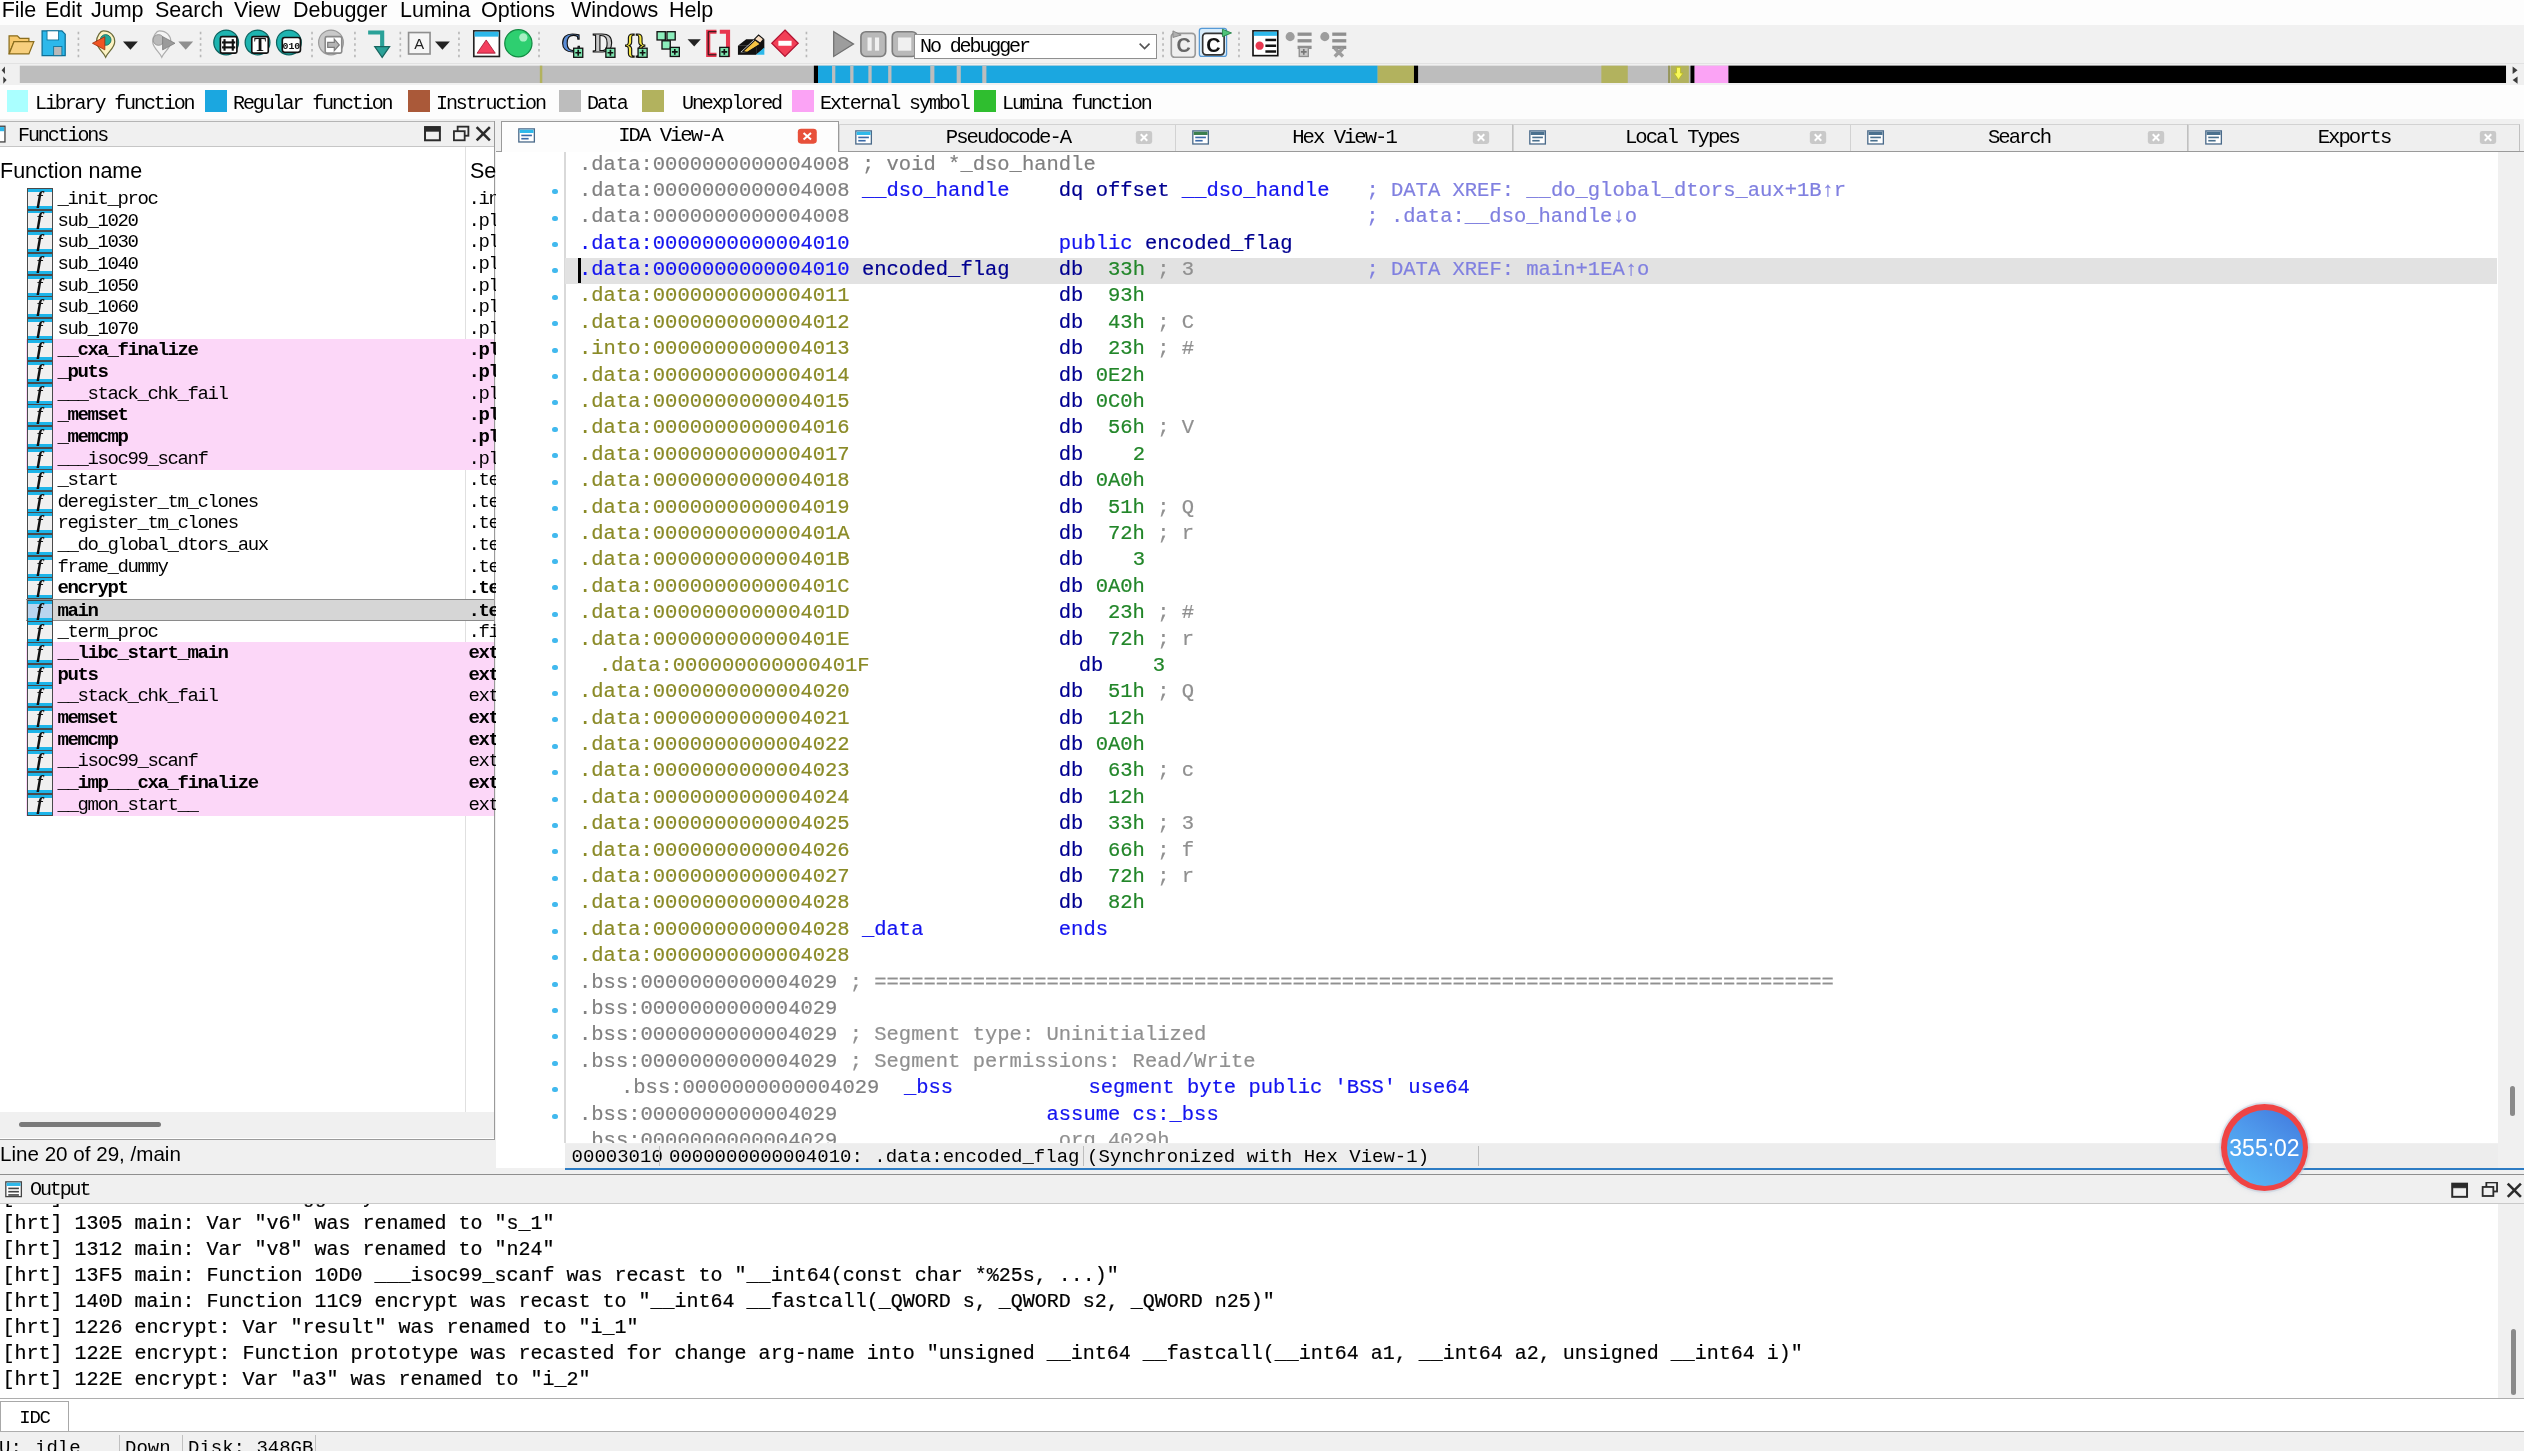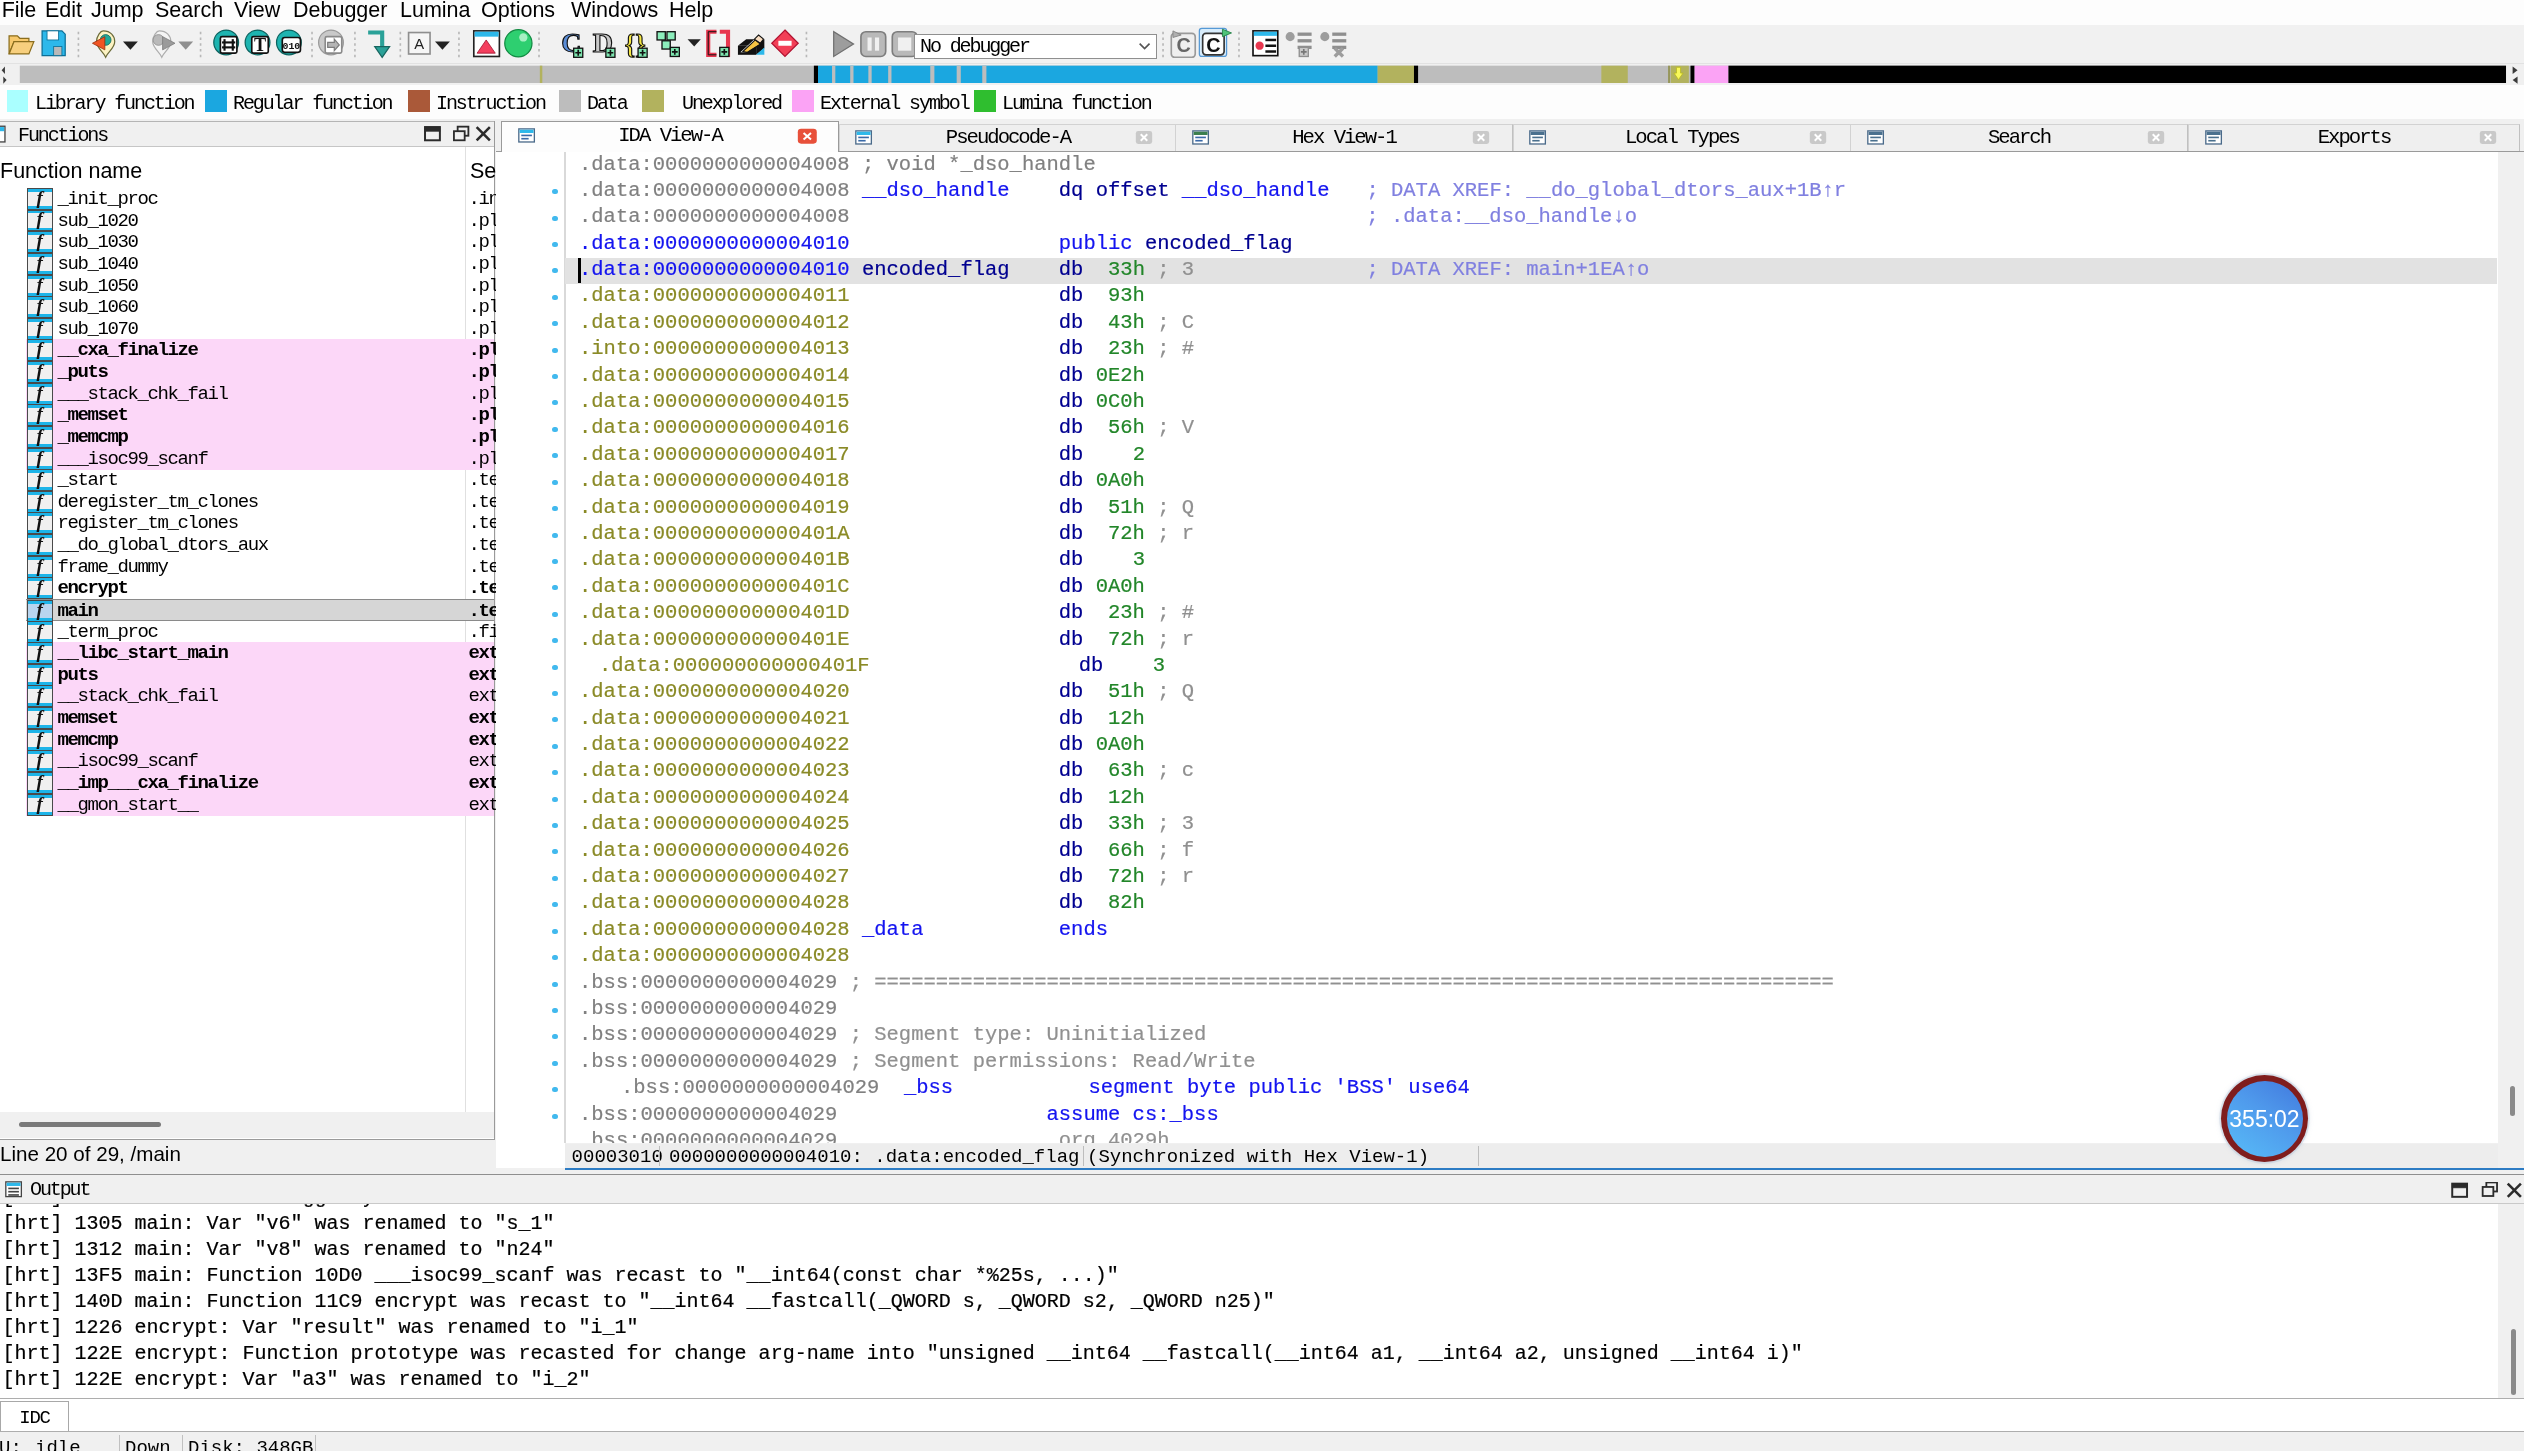--- a/index.html
+++ b/index.html
@@ -790,17 +790,17 @@
     <div class="abs" style="left:182px;top:3.3px;width:0.8px;height:17.3px;background:#c0c0c0;"></div>
     <span class="abs" style="left:188px;top:5px;">Disk: 348GB</span>
     <div class="abs" style="left:315px;top:3.3px;width:0.8px;height:17.3px;background:#c0c0c0;"></div>
   </div>
 
   <div class="abs" style="left:2498px;top:30px;width:27px;height:194px;background:#f0f0f0;z-index:2;">
     <div class="abs" style="left:13.2px;top:125px;width:5px;height:66px;background:#8a8a8a;border-radius:2.5px;"></div>
   </div>
 </div>
 
-<div class="abs" id="bubble" style="left:2221px;top:1075px;width:87px;height:87px;border-radius:44px;background:#7f1d1d;box-shadow:0 0 0 1.7px rgba(190,205,220,0.45), 0 0 5px rgba(160,180,205,0.5);z-index:50;text-decoration:underline;">
+<div class="abs" id="bubble" style="left:2221px;top:1104px;width:87px;height:87px;border-radius:44px;background:#ef4444;box-shadow:0 0 0 1.7px rgba(190,205,220,0.45), 0 0 5px rgba(160,180,205,0.5);z-index:50;text-decoration:underline;">
   <div class="abs" style="left:5.8px;top:5.8px;width:76px;height:76px;border-radius:38px;background:linear-gradient(215deg,#4178dd 0%,#4f9aec 45%,#58bdf8 100%);"></div>
   <div class="abs" style="left:0;top:31px;width:87px;text-align:center;font-size:23px;color:#fff;">355:02</div>
 </div>
 
 
 </body></html>

